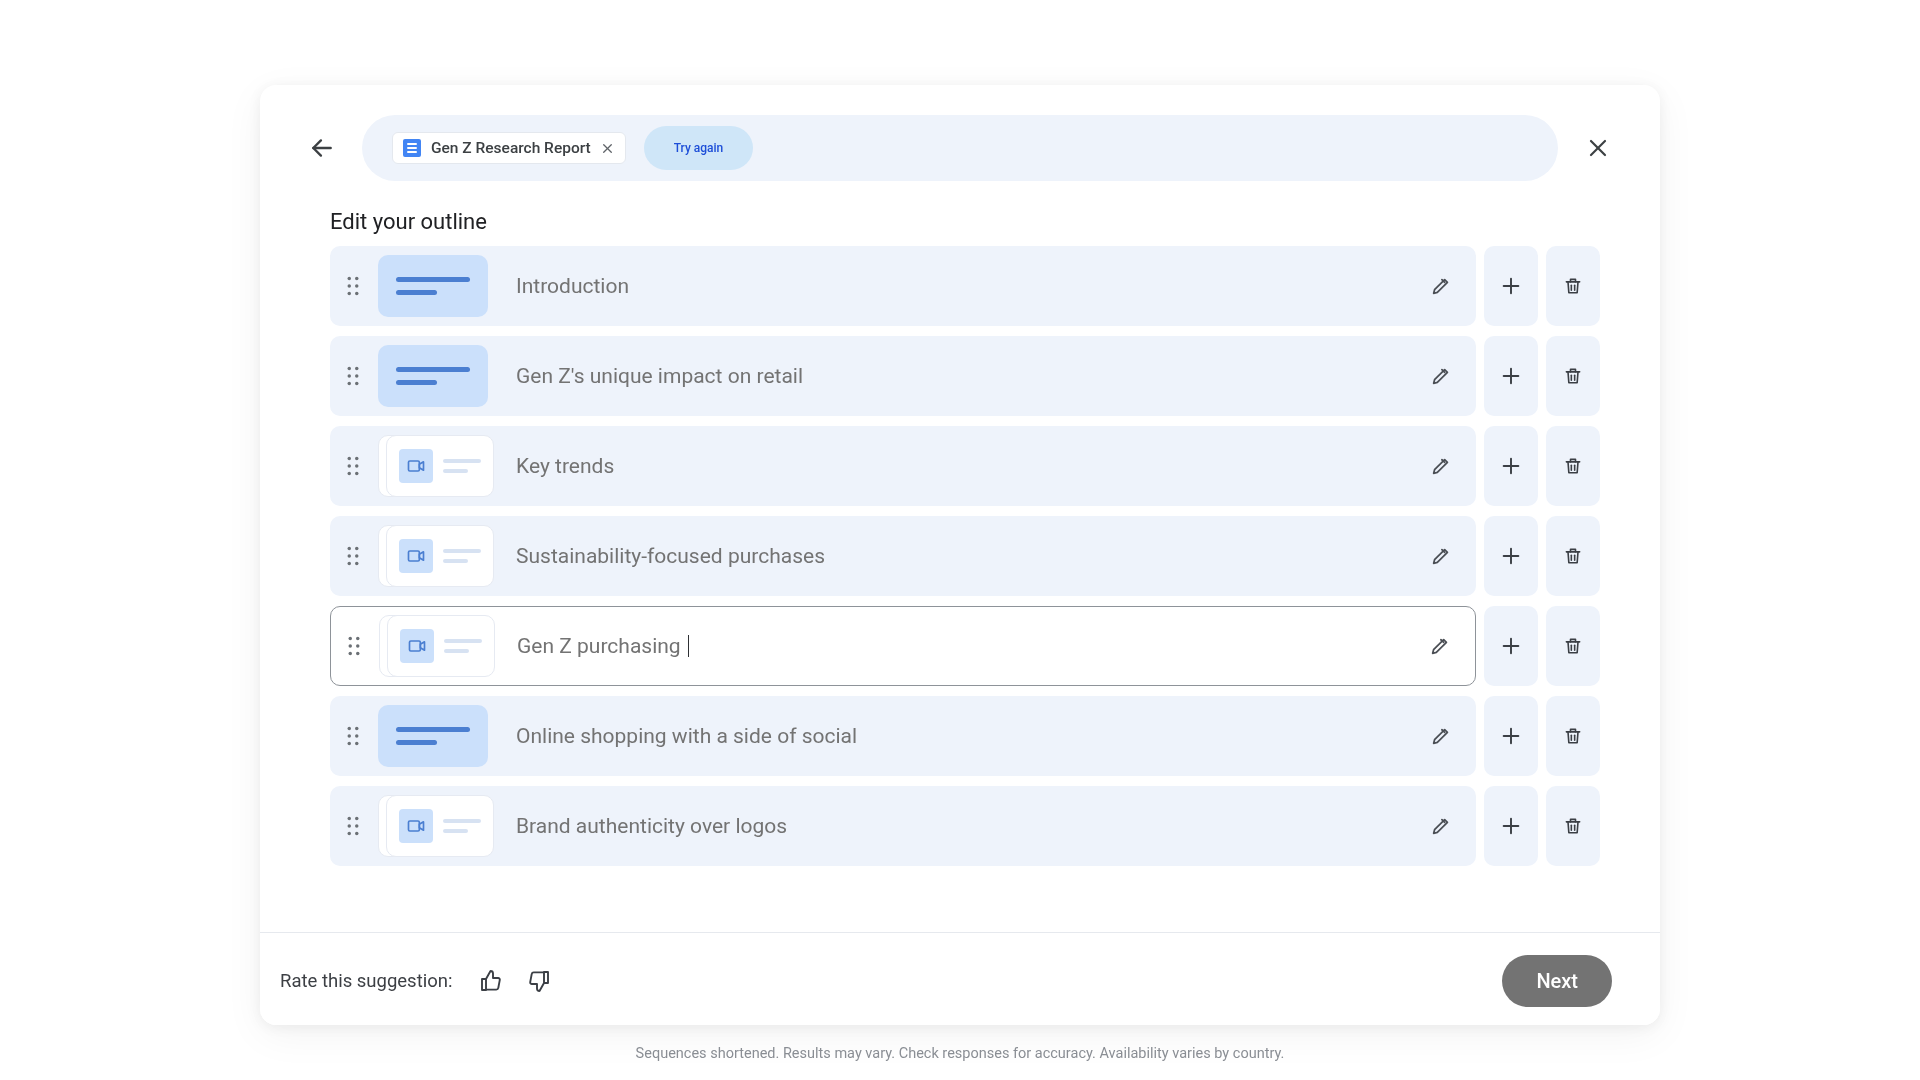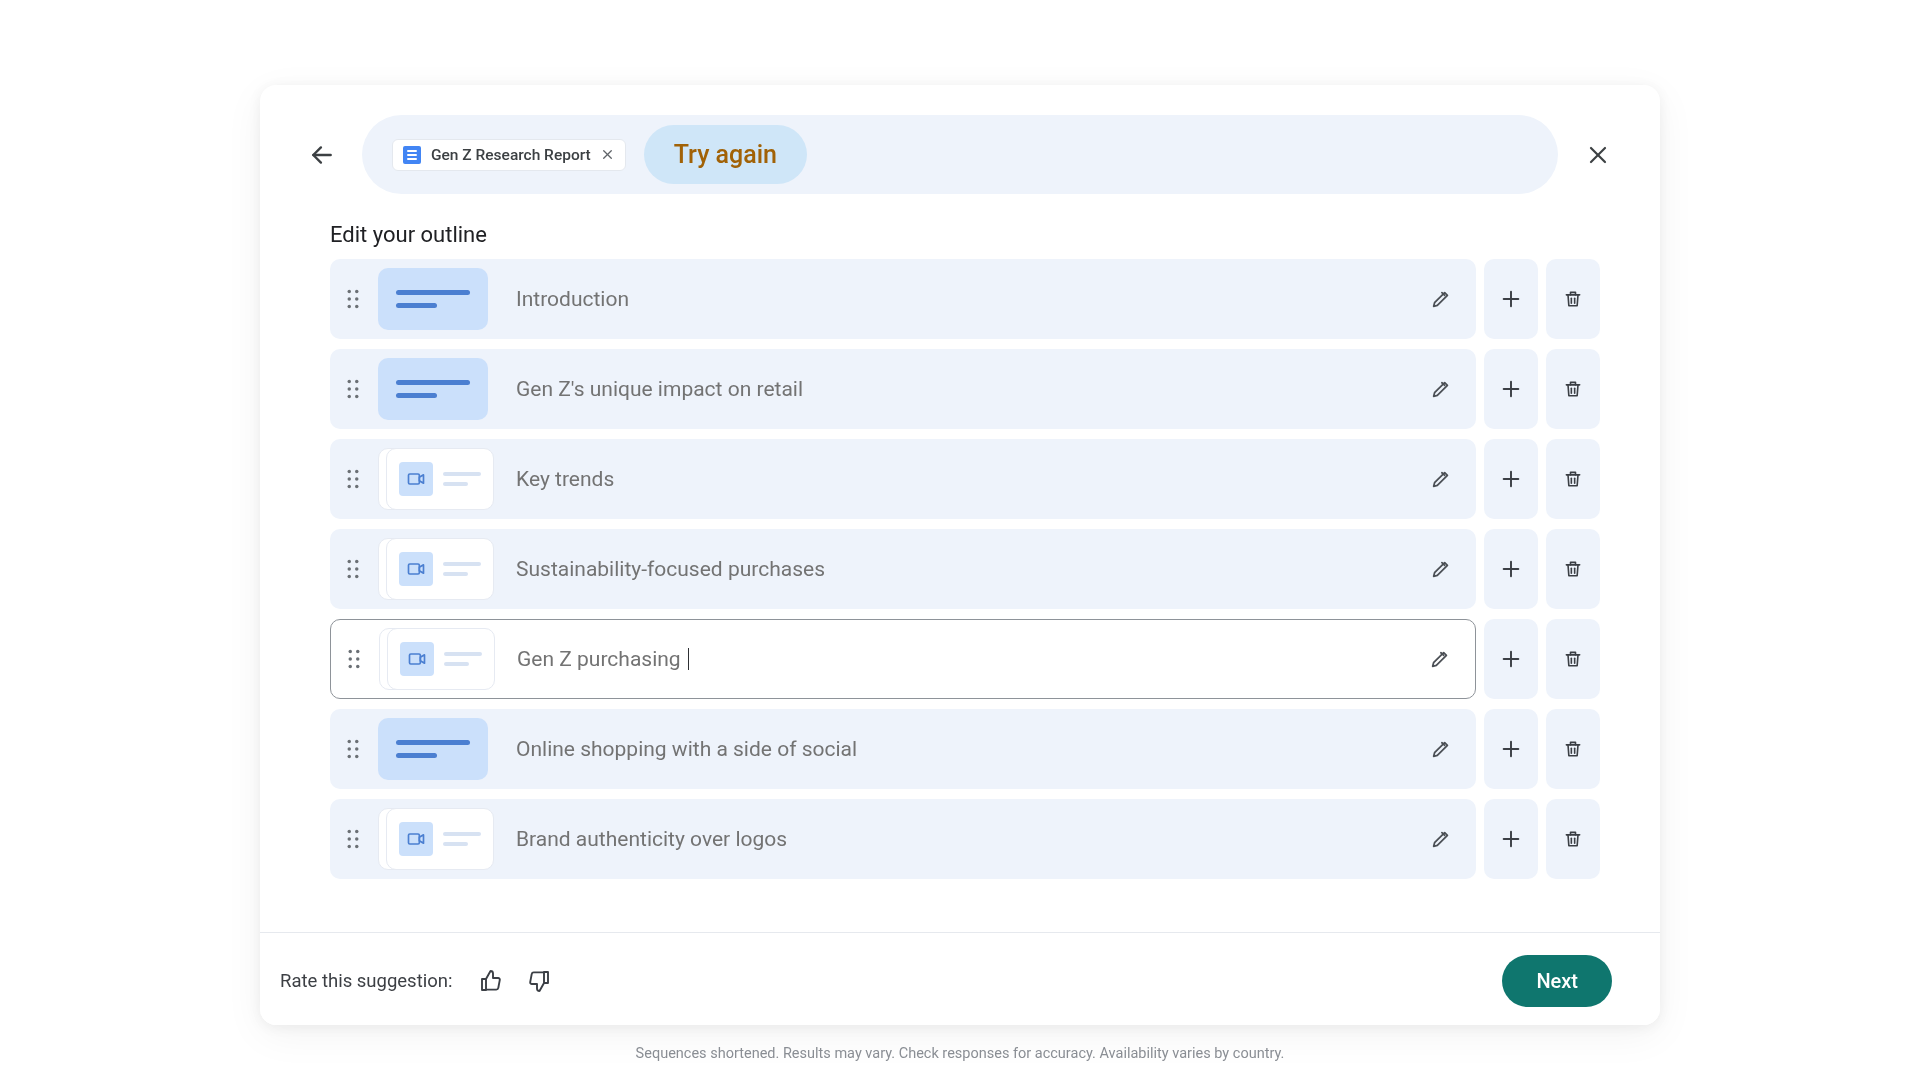--- a/index.html
+++ b/index.html
@@ -48,23 +48,23 @@
     padding: 6px 10px;
     font-size: 15.5px; color:#3c4043; font-weight:500;
   }
   .doc-chip-icon {
     width:18px; height:18px; background:#4285f4; border-radius:2px;
     display:flex; flex-direction:column; justify-content:center; align-items:center; gap:2px;
   }
   .doc-chip-icon span { display:block; width:10px; height:2px; background:#fff; border-radius:1px;}
   .doc-chip-close { width:14px;height:14px; display:flex;align-items:center;justify-content:center; cursor:pointer; color:#5f6368; }
   .try-again-btn {
-    background:#cfe6f8; color:#a16207; font-weight:500;
+    background:#cfe6f8; color:#1d4ed8; font-weight:500;
     border:none; border-radius:999px; padding: 15px 30px;
-    font-size:25px; cursor:pointer;
+    font-size:12px; cursor:pointer;
   }
 
   
   .section-title {
     font-size: 22px; color:#202124; font-weight:400;
     padding: 6px 70px 12px 70px;
   }
 
   
   .outline-scroll {
@@ -129,21 +129,21 @@
   .footer {
     border-top: 1px solid #e6e9ee;
     display:flex; align-items:center;
     padding: 22px 48px 18px 20px;
     background:#fff;
   }
   .rate-label { font-size:18.5px; color:#3c3f44; margin-right:22px; }
   .rate-btn { width:34px;height:34px; display:flex;align-items:center;justify-content:center; color:#3b3f45; cursor:pointer; margin-right:14px; }
   .spacer { flex:1; }
   .next-btn {
-    background:#0f766e; color:#fff; border:none; border-radius:999px;
+    background:#737373; color:#fff; border:none; border-radius:999px;
     font-size:20px; font-weight:500; padding:14px 34px; cursor:pointer;text-align:center;
   }
 
   .disclaimer {
     position:absolute; left:0; right:0; bottom: 18px;
     text-align:center; font-size:14.5px; color:#8a8e94;
   }
 
   svg { display:block; }
 </style>

